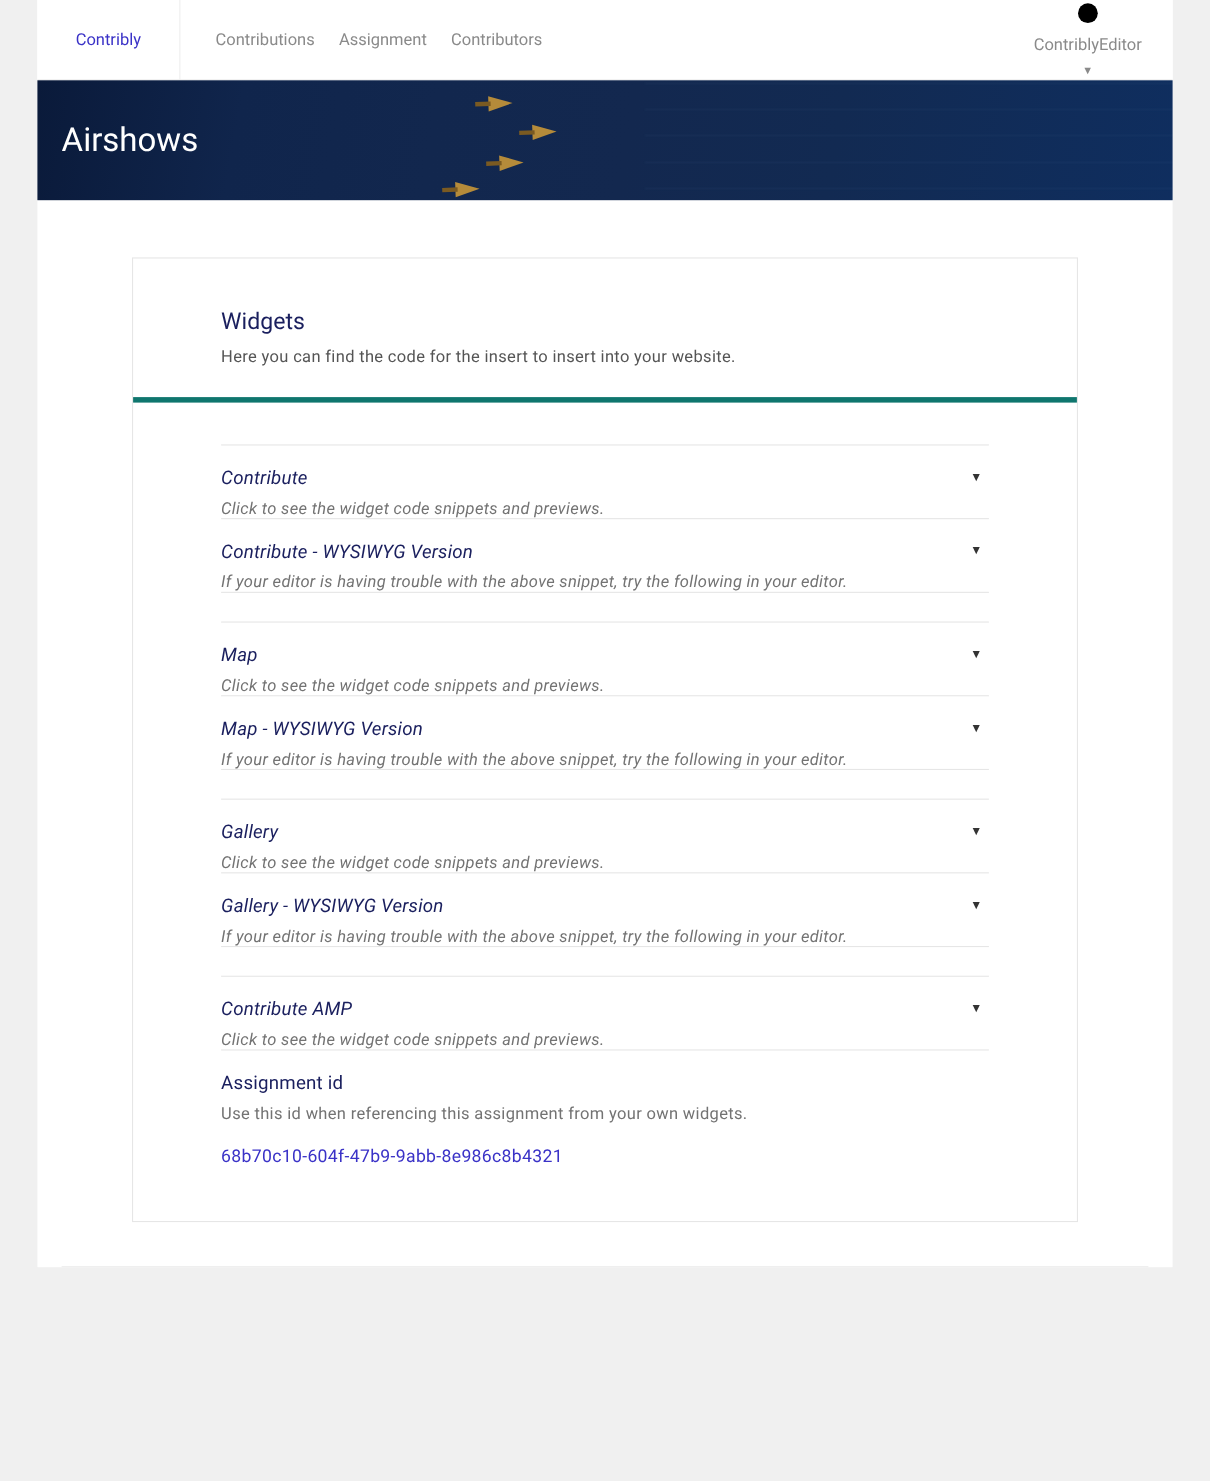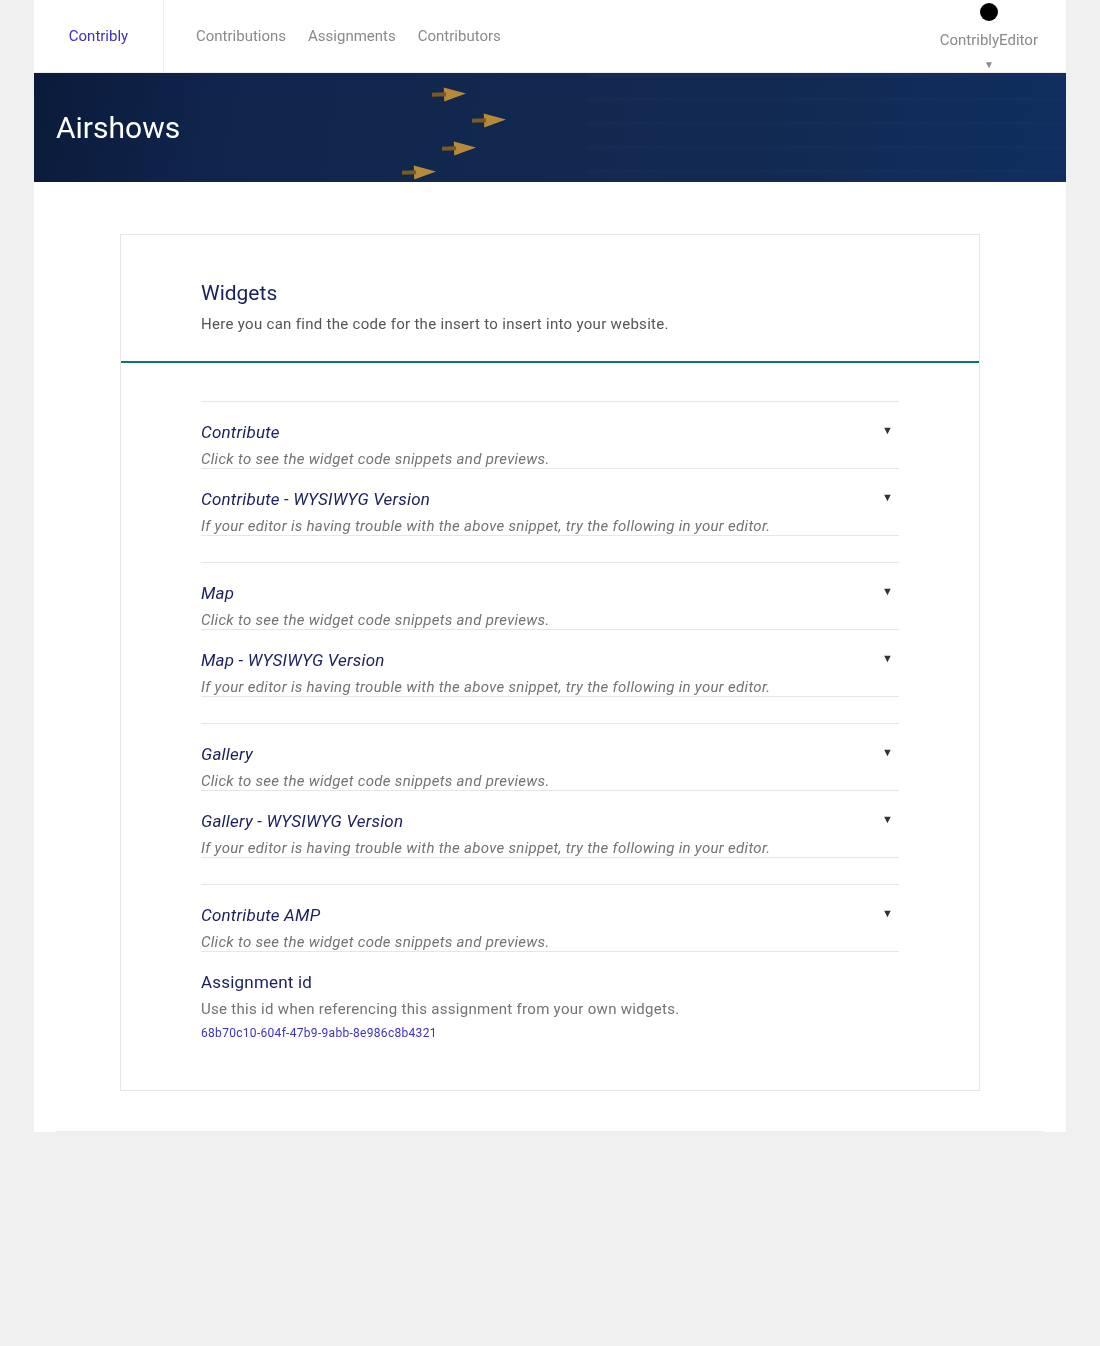--- a/index.html
+++ b/index.html
@@ -114,21 +114,21 @@
     }
     .content {
       padding: 52px 86px 40px 86px;
     }
     .panel {
       border: 1px solid #e6e6e6;
       background: #fff;
     }
     .panel-header {
       padding: 46px 80px 28px 80px;
-      border-bottom: 2px solid #0f766e;
+      border-bottom: 5px solid #0f766e;
     }
     .panel-title {
       color: #1a1f5e;
       font-size: 21px;
       font-weight: 400;
       margin-bottom: 10px;
     }
     .panel-sub {
       color: #555;
       font-size: 15px;
@@ -166,40 +166,40 @@
       right: 6px;
       top: 22px;
       font-size: 11px;
       color: #333;
     }
     .assignment-block {
       padding-top: 20px;
     }
     .assignment-id {
       color: #3a32c7;
-      font-size: 12px;
+      font-size: 16px;
       letter-spacing: 0.3px;
-      margin-top: 8px;
+      margin-top: 20px;
       word-break: break-all;
     }
     .footer-line {
       border-top: 1px solid #eee;
       margin: 0 22px;
     }
   </style>
 </head>
 <body>
 
 <div class="app-container">
 
   <div class="navbar">
     <div class="brand">Contribly</div>
     <div class="nav-links">
       <a class="nav-link">Contributions</a>
-      <a class="nav-link">Assignments</a>
+      <a class="nav-link">Assignment</a>
       <a class="nav-link">Contributors</a>
     </div>
     <div class="user-menu">
       <span class="avatar"></span>
       <span class="user-name">ContriblyEditor</span>
       <span class="caret-down">▼</span>
     </div>
   </div>
 
   <div class="hero">

